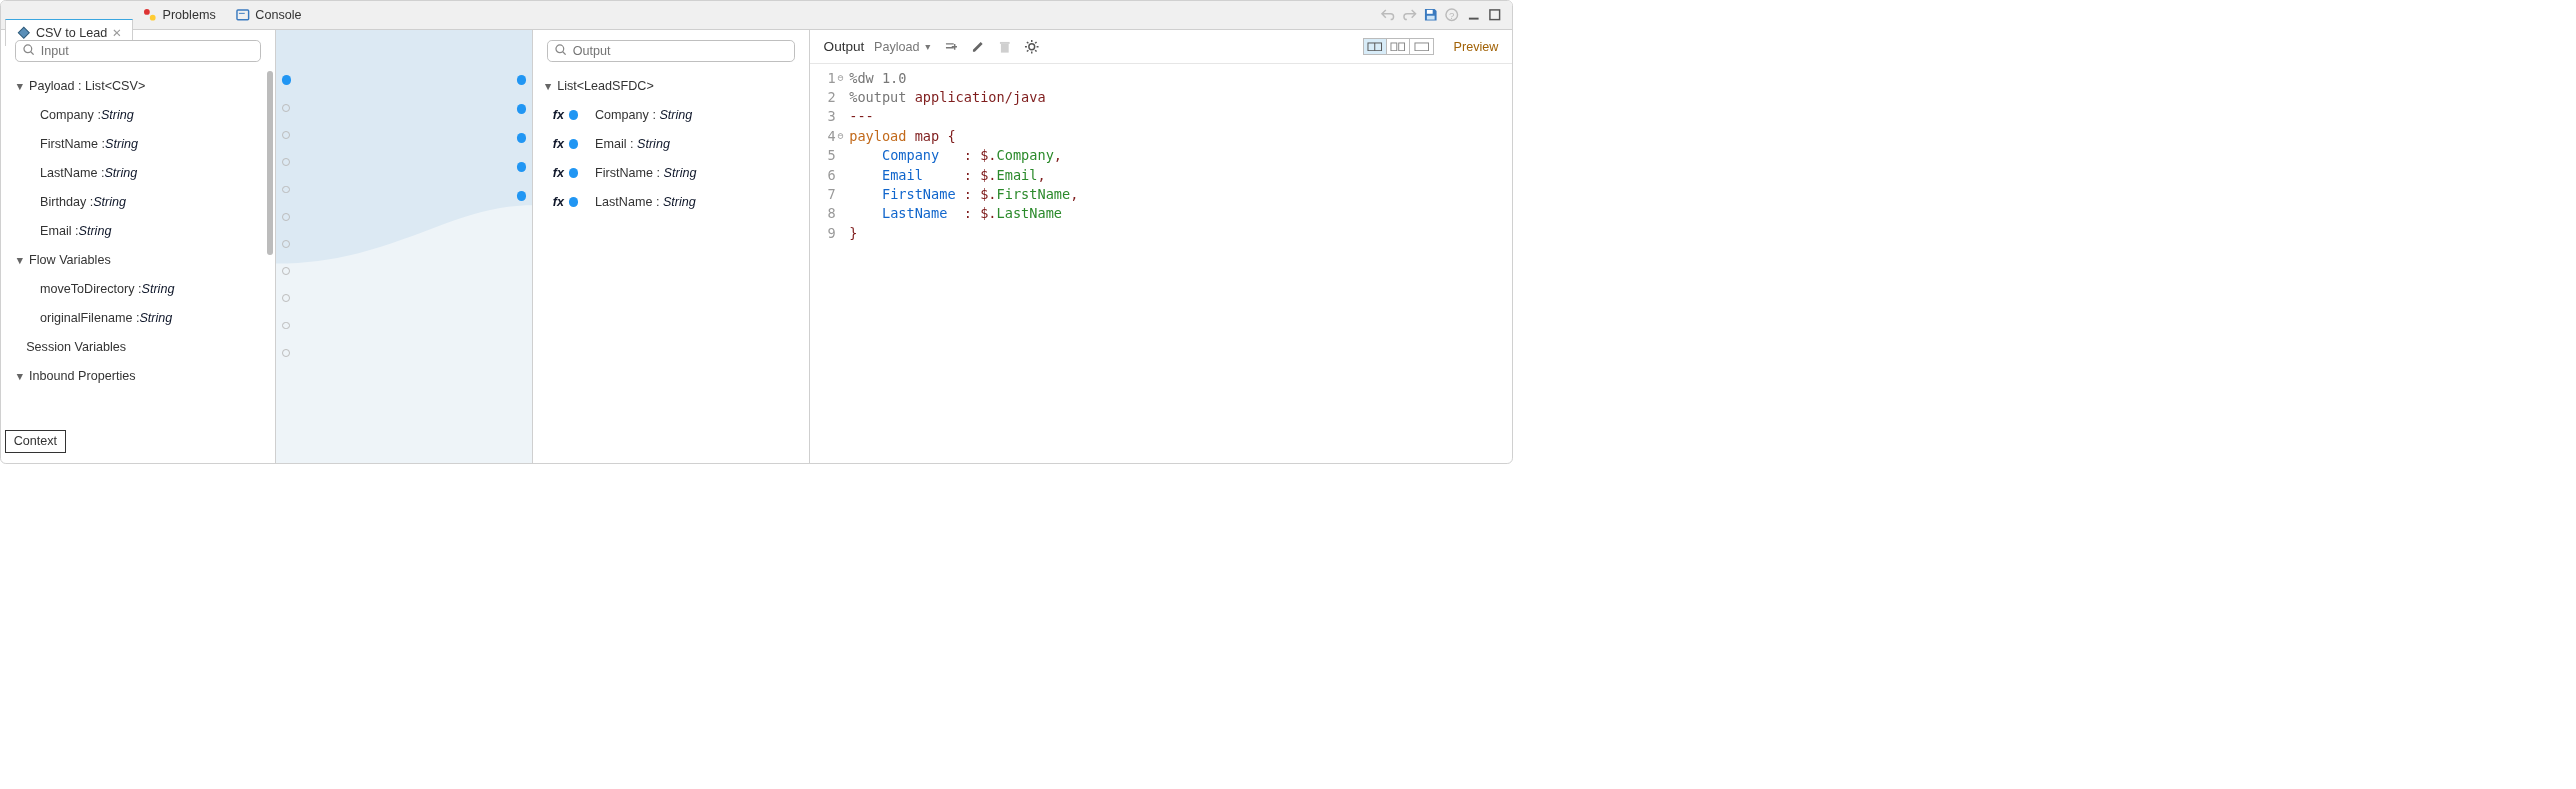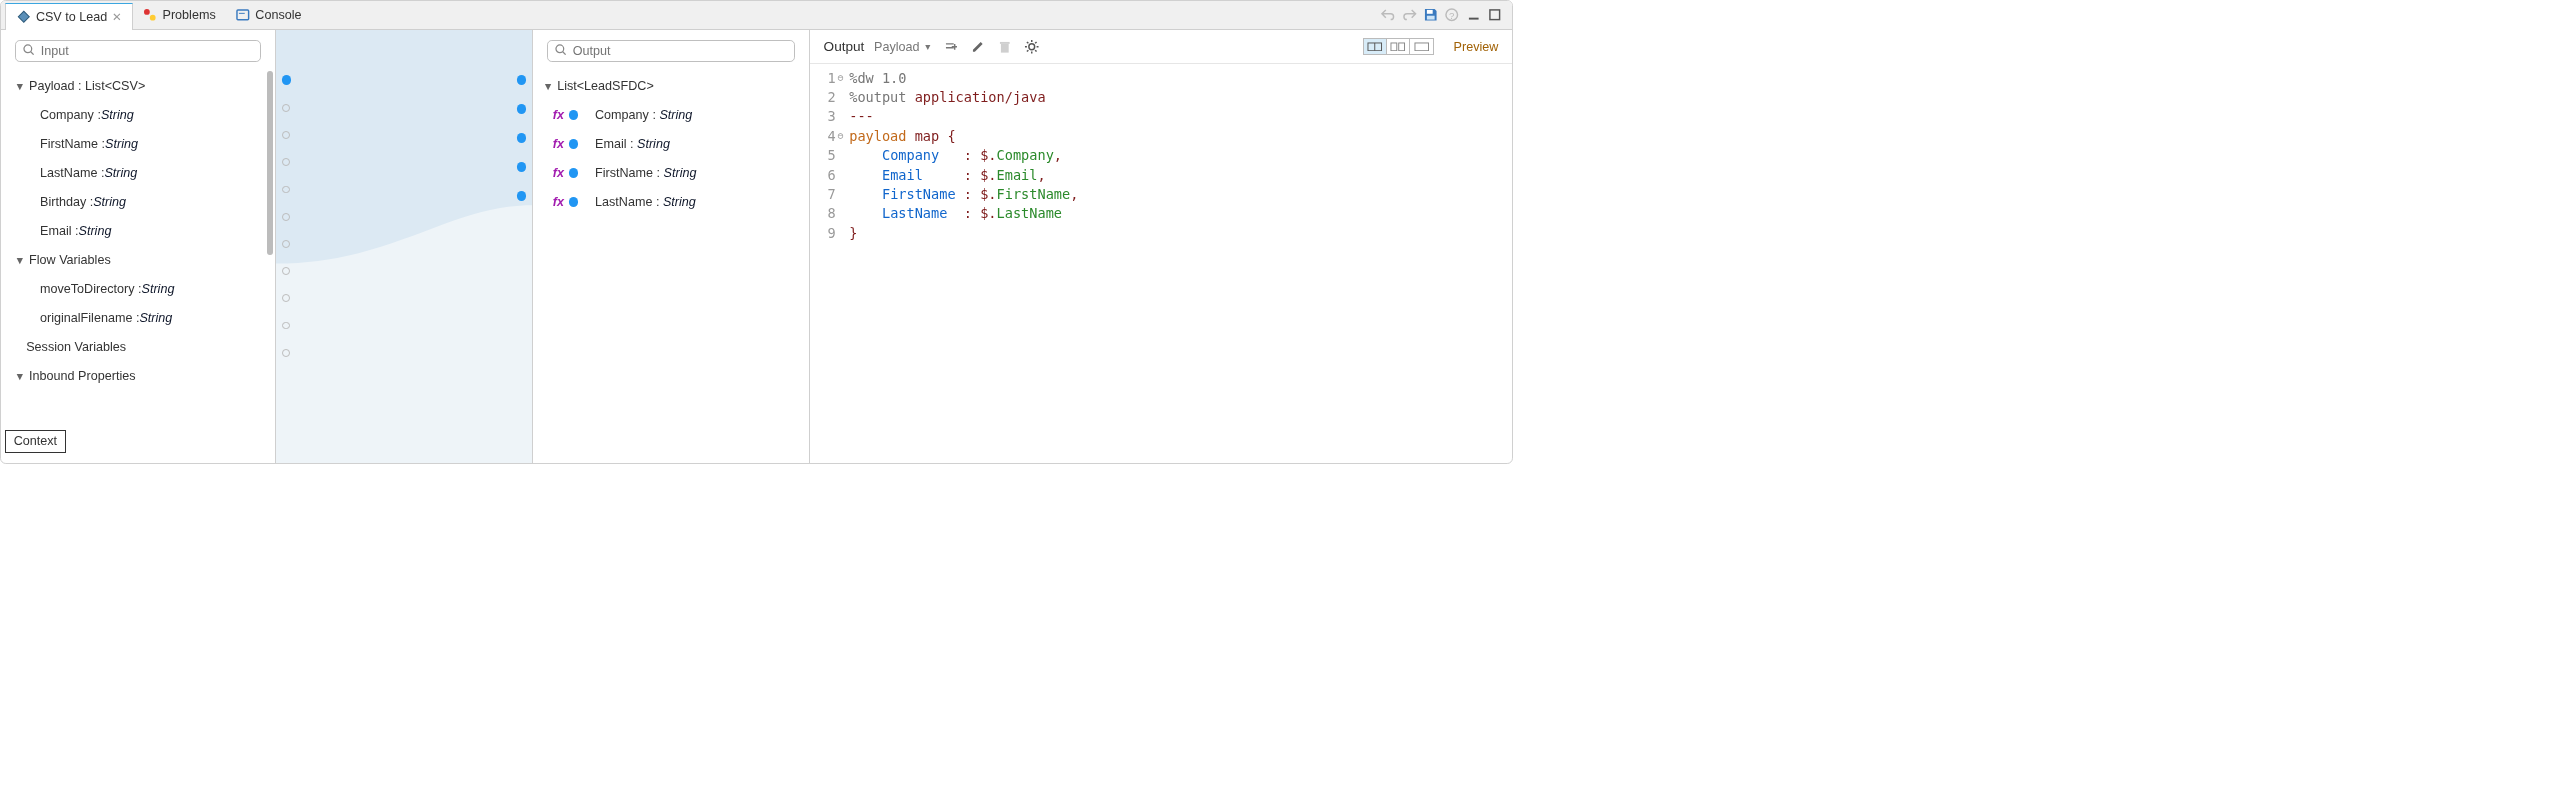--- a/index.html
+++ b/index.html
@@ -29,21 +29,21 @@
   padding: 3.9px 9.7px;
   height: 27px;
   cursor: pointer;
 }
 .tab.active {
   background: #fff;
   border-top: 1.9px solid #3ba6e0;
   border-left: 1px solid #cfcfcf;
   border-right: 1px solid #cfcfcf;
   position: relative;
-  top: 1px;
+  top: 17px;
 }
 .tabbar .spacer { flex: 1; }
 .tabbar-icons { display: flex; gap: 5.8px; align-items: center; padding-right: 5.8px;}
 .tabbar-icon { width: 15.5px; height: 15.5px; display:flex; align-items:center; justify-content:center; color:#888;}
 .close-x { color:#999; font-size:11.6px;}
 .main {
   display: flex;
   height: calc(100% - 29px);
 }
 .panel-left { width: 275px; border-right: 1px solid #cfcfcf; display:flex; flex-direction:column; position:relative;}
@@ -72,21 +72,21 @@
   position:absolute; bottom:9.7px; left:3.9px;
   border:1px solid #333; padding:3.9px 7.8px; background:#fff;
 }
 .panel-map .dot-col { position:absolute; top:45px;}
 .panel-map .dot-col.left { left:5.8px;}
 .panel-map .dot-col.right { right:5.8px;}
 .dot { width:9.7px; height:9.7px; border-radius:50%; margin-bottom:19.4px;}
 .dot.on { background:#2196f3;}
 .dot.off { background:transparent; border:1px solid #bbb; width:7.8px; height:7.8px;}
 .fx-icon {
-  font-style:italic; font-weight:bold; color:#a21caf;
+  font-style:italic; font-weight:bold; color:#0f172a;
   font-size:12.6px; width:19.4px; text-align:right; margin-right:1.9px;
 }
 .mid-tree { padding-top:3.9px;}
 .mid-tree-row { display:flex; align-items:center; height:29px; padding-left:3.9px;}
 .mid-tree-row.header { padding-left:9.7px;}
 .mid-tree-row.child .fx-col { width:29px; display:flex; justify-content:flex-end;}
 .mid-tree-row.child .dot-col2 { width:15.5px; display:flex; justify-content:center;}
 .mid-tree-row.child .label-col { padding-left:13.6px;}
 .out-header {
   display:flex; align-items:center; gap:9.7px;

